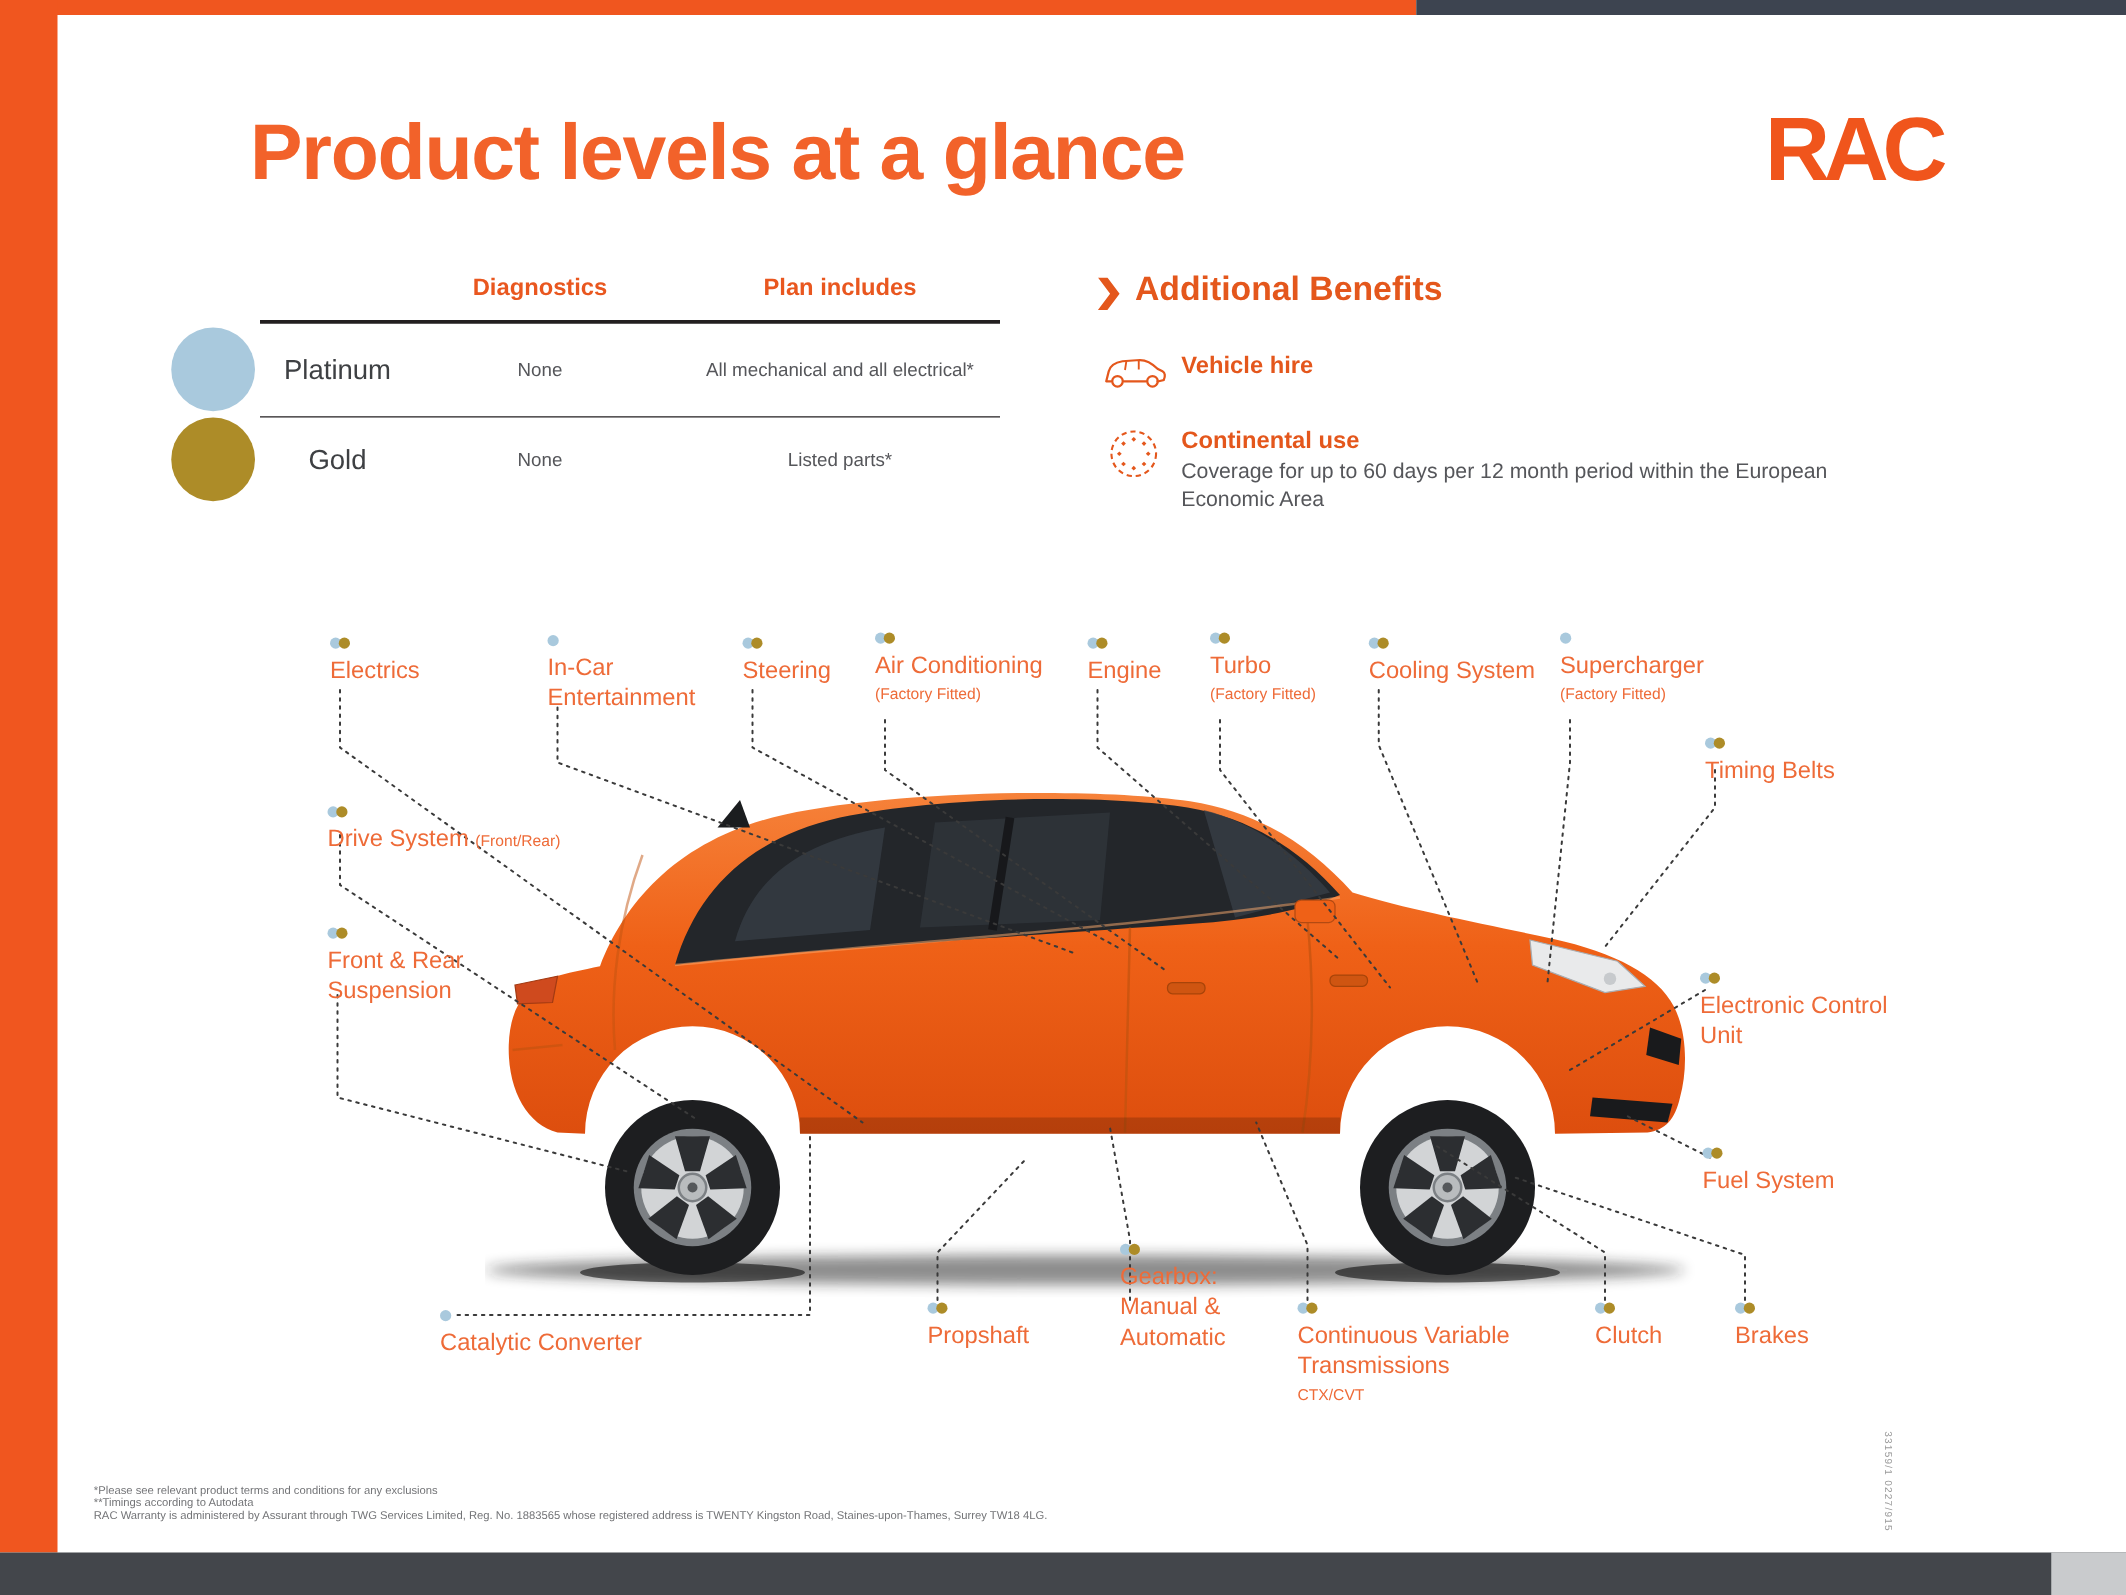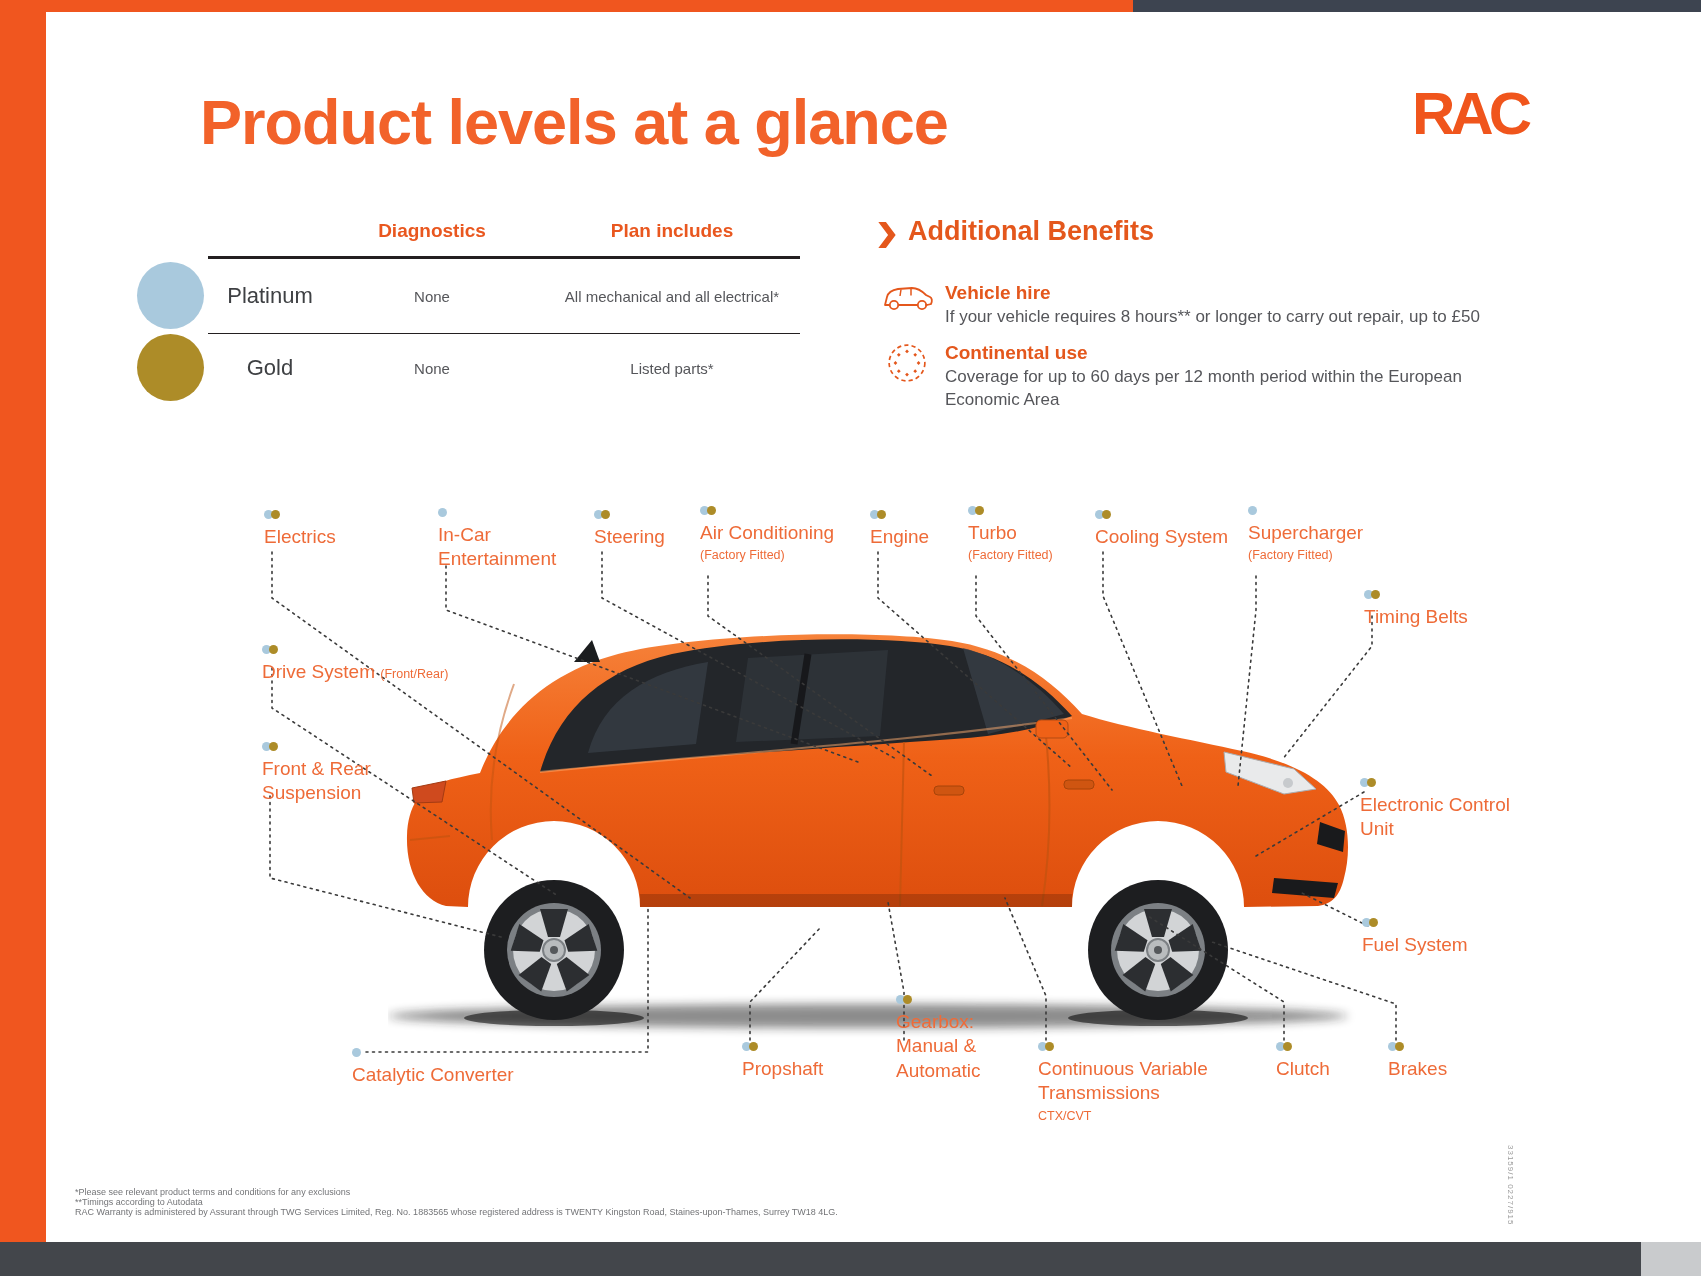--- a/index.html
+++ b/index.html
@@ -18,21 +18,21 @@
   .title{left:152px;top:86px;font-size:63px;font-weight:700;color:#f2622a;letter-spacing:-1px;white-space:nowrap;margin-left:48px;}
   .ice-logo{left:1012px;top:100px;width:372px;height:64px;border-radius:5px;
             background:linear-gradient(#223a85,#0d1747);display:flex;align-items:stretch;box-shadow:0 0 0 1px #0b123a inset;}
   .ice-abbr{width:132px;display:flex;align-items:center;justify-content:center;color:#ffffff;
             font-size:46px;font-weight:800;font-style:italic;border-right:2px solid #47598f;}
   .ice-right{flex:1;position:relative;padding:7px 12px 4px 14px;color:#fff;}
   .ice-word1{font-size:15px;letter-spacing:5px;color:#e8ecf5;}
   .ice-row2{margin-top:3px;font-size:24px;font-weight:700;letter-spacing:2px;white-space:nowrap;}
   .ice-word3{color:#aebbdd;margin-left:4px;}
   .ice-car{position:absolute;right:8px;top:4px;}
-  .rac-logo{left:1412px;top:84px;font-size:60px;font-weight:800;color:#f0551c;letter-spacing:-5px;line-height:1;}
+  .rac-logo{left:1412px;top:84px;font-size:72px;font-weight:800;color:#f0551c;letter-spacing:-5px;line-height:1;}
 
   
   .col-head{font-size:19px;font-weight:700;color:#e9571f;text-align:center;}
   .line-thick{left:208px;top:256px;width:592px;height:3px;background:#231f20;}
   .line-thin{left:208px;top:333px;width:592px;height:1px;background:#231f20;}
   .plan-circle{width:67px;height:67px;border-radius:50%;}
   .circle-platinum{left:137px;top:262px;background:#a9c9dd;}
   .circle-gold{left:137px;top:334px;background:#ad8c28;}
   .row-name{width:130px;text-align:center;font-size:22px;color:#3e4043;}
   .cell{font-size:15px;color:#55565a;text-align:center;}
@@ -95,21 +95,20 @@
   </svg>
   <div class="abs ab-title">Additional Benefits</div>
 
   <svg class="abs" style="left:882px;top:282px;" width="52" height="32" viewBox="0 0 52 30">
     <path d="M3 22 L5 14 C6 10 10 7 16 6 L30 5 C36 5 40 8 44 12 L48 14 C50 15 50.5 18 49 21 L45 22 M3 22 L7 22 M17 22 L35 22 M45 22 L44 22" fill="none" stroke="#e4571c" stroke-width="1.8" stroke-linecap="round"></path>
     <circle cx="12" cy="22" r="4.2" fill="none" stroke="#e4571c" stroke-width="1.8"></circle>
     <circle cx="40" cy="22" r="4.2" fill="none" stroke="#e4571c" stroke-width="1.8"></circle>
     <path d="M19 6.5 L18 13 M29 5.5 L29 12.5" fill="none" stroke="#e4571c" stroke-width="1.5"></path>
   </svg>
   <div class="abs b-title" style="left:945px;top:282px;">Vehicle hire</div>
-  <div class="abs b-desc" style="left:945px;top:306px;width:620px;">If your vehicle requires 8 hours** or longer to carry out repair, up to £50</div>
 
   <svg class="abs" style="left:886px;top:342px;" width="42" height="42" viewBox="0 0 40 40">
     <circle cx="20" cy="20" r="17" fill="none" stroke="#e4571c" stroke-width="1.6" stroke-dasharray="4 3"></circle>
     <g fill="#e4571c">
       <polygon points="31,18.2 32.8,20 31,21.8 29.2,20"></polygon>
       <polygon points="27.8,26 29.6,27.8 27.8,29.6 26,27.8"></polygon>
       <polygon points="20,29.2 21.8,31 20,32.8 18.2,31"></polygon>
       <polygon points="12.2,26 14,27.8 12.2,29.6 10.4,27.8"></polygon>
       <polygon points="9,18.2 10.8,20 9,21.8 7.2,20"></polygon>
       <polygon points="12.2,10.4 14,12.2 12.2,14 10.4,12.2"></polygon>

